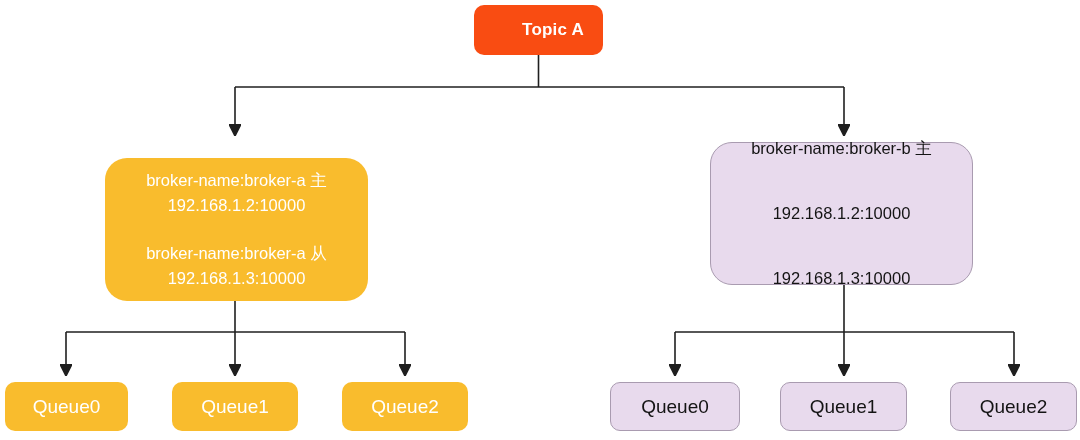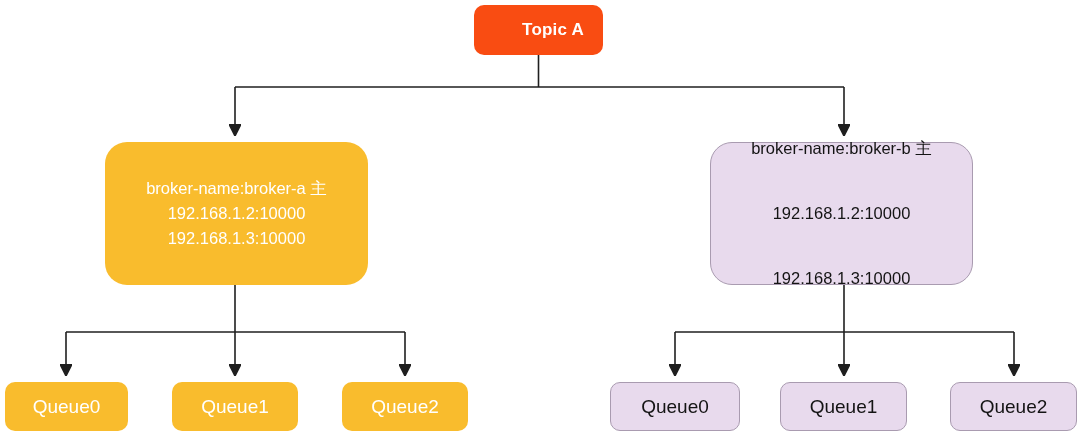--- a/index.html
+++ b/index.html
@@ -42,20 +42,21 @@
   .broker-node {
     width: 263px; height: 143px; top: 142px;
     border-radius: 22px;
     font-size: 16.5px;
     line-height: 25px;
   }
   .broker-a {
     left: 105px;
     background: var(--yellow);
     color: var(--text-on-yellow);
+    margin-top: 16px;
   }
   .broker-b {
     left: 710px;
     background: var(--lavender);
     border: 1.5px solid var(--lavender-border);
     color: var(--text-on-lavender);
     gap: 40px;
   }
   .broker-node .gap { margin-top: 23px; }
   .queue-node {
@@ -118,20 +119,21 @@
   <path d="M1014 332 V374" marker-end="url(#arrow)"></path>
 </svg>
 
 <div class="node topic-node">
   <span>Topic A</span>
 </div>
 
 <div class="node broker-node broker-a">
   <div>broker-name:broker-a 主</div>
   <div>192.168.1.2:10000</div>
+  <div class="gap">broker-name:broker-a 从</div>
   <div>192.168.1.3:10000</div>
 </div>
 
 <div class="node broker-node broker-b">
   <div>broker-name:broker-b 主</div>
   <div>192.168.1.2:10000</div>
   <div>192.168.1.3:10000</div>
 </div>
 
 <div class="node queue-node queue-yellow ql0">

